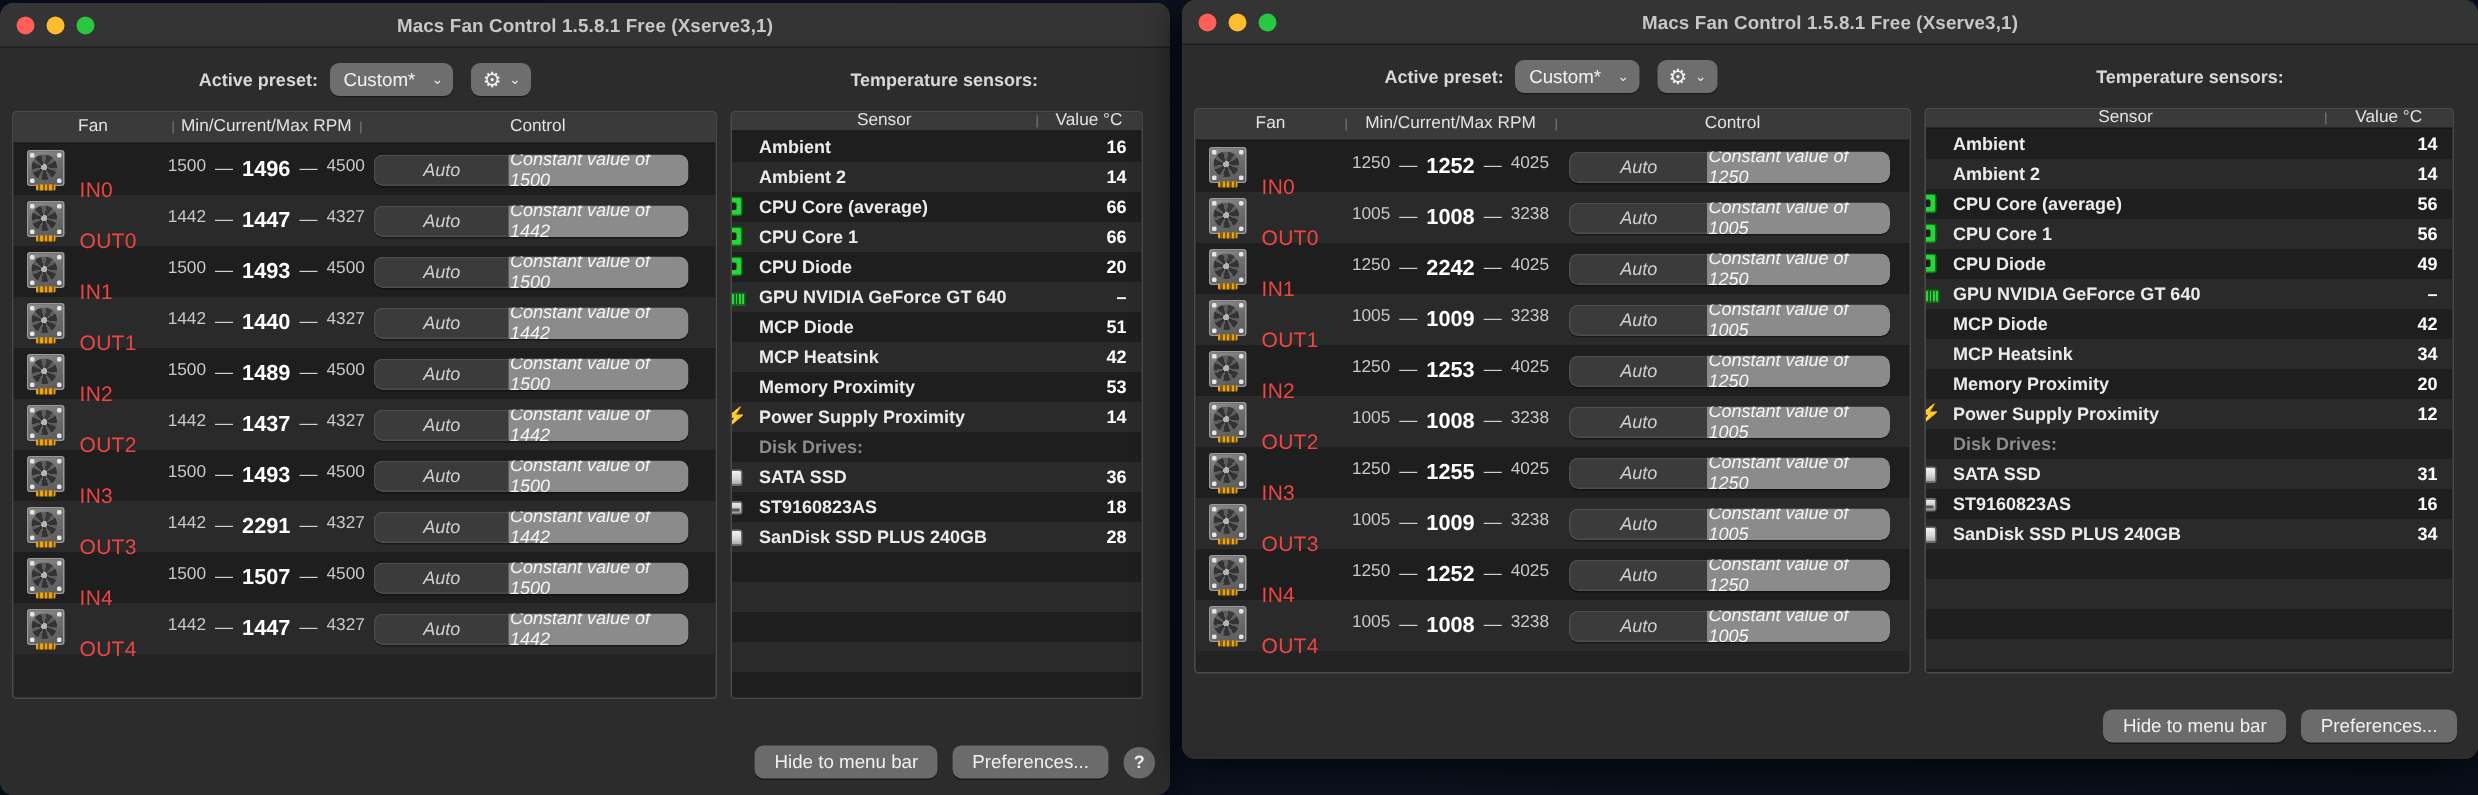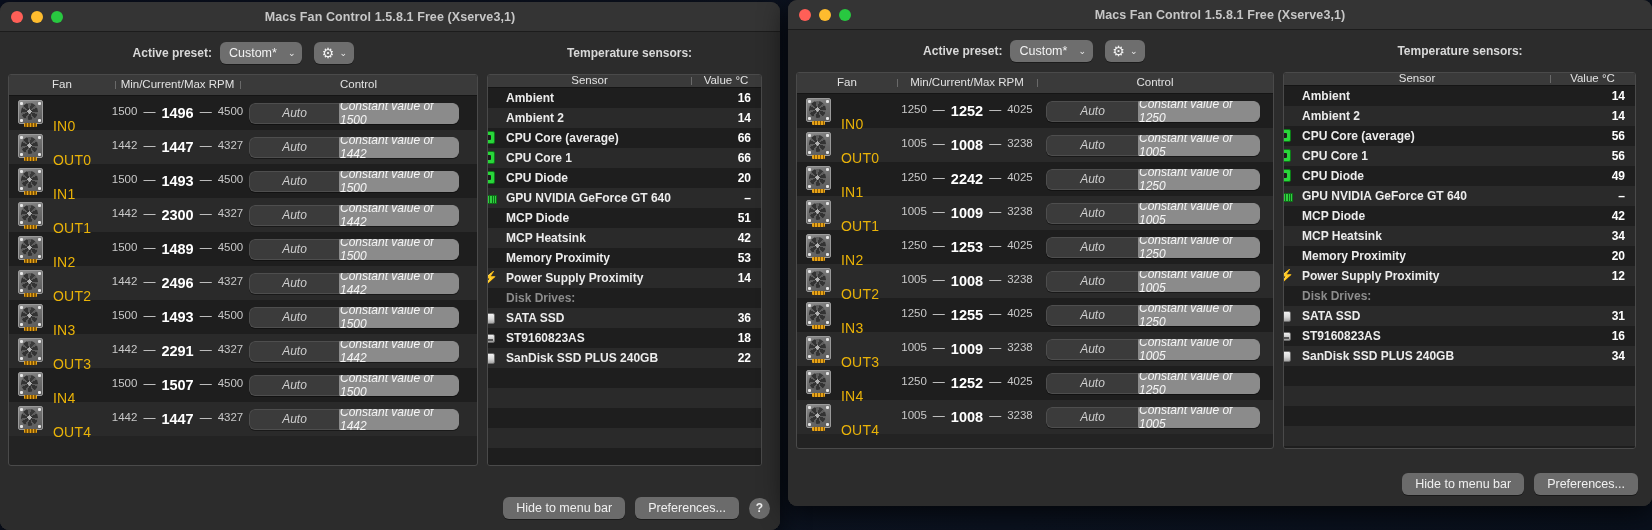--- a/index.html
+++ b/index.html
@@ -138,21 +138,21 @@
   .fan-icon .scr { position:absolute; width:3px; height:3px; background:#e6e6e6; border-radius:1px; }
   .fan-icon .s1 { left:3px;  top:2px; }
   .fan-icon .s2 { right:3px; top:2px; }
   .fan-icon .s3 { left:3px;  top:19px; }
   .fan-icon .s4 { right:3px; top:19px; }
   .fan-icon .conn {
     position:absolute; left:7px; bottom:0; width:13px; height:4px;
     background: repeating-linear-gradient(90deg,#e8a317 0 1.5px,#8a5c06 1.5px 3px);
     border-radius: 1px;
   }
-  .fan-label { font-size: 14px; color: #eab308; letter-spacing:.2px;margin-top:26px; }
+  .fan-label { font-size: 14px; color: #ef4444; letter-spacing:.2px;margin-top:26px; }
 
   .rpm-cell {
     display: flex; align-items: flex-start; justify-content: center; gap: 6px;
     font-size: 11.5px; color: #c9c9c9; white-space: nowrap;
   }
   .rpm-cur { font-size: 14.5px; font-weight: bold; color: #ffffff; }
   .rpm-dash { color: #cfcfcf; font-size: 12px; }
 
   .ctrl-cell { display: flex; justify-content: center; font-style: italic; }
   .seg {
@@ -385,21 +385,21 @@
                   <span class="scr s2"></span>
                   <span class="scr s3"></span>
                   <span class="scr s4"></span>
                   <span class="conn"></span>
                 </span>
                 <span class="fan-label">OUT1</span>
               </div>
               <div class="rpm-cell" style="width:125px">
                 <span>1442</span>
                 <span class="rpm-dash">—</span>
-                <span class="rpm-cur">2300</span>
+                <span class="rpm-cur">1440</span>
                 <span class="rpm-dash">—</span>
                 <span>4327</span>
               </div>
               <div class="ctrl-cell" style="width:228px">
                 <div class="seg">
                   <div class="seg-auto" style="width:90px">Auto</div>
                   <div class="seg-const" style="width:120px">Constant value of 1442</div>
                 </div>
               </div>
             </div>
@@ -439,21 +439,21 @@
                   <span class="scr s2"></span>
                   <span class="scr s3"></span>
                   <span class="scr s4"></span>
                   <span class="conn"></span>
                 </span>
                 <span class="fan-label">OUT2</span>
               </div>
               <div class="rpm-cell" style="width:125px">
                 <span>1442</span>
                 <span class="rpm-dash">—</span>
-                <span class="rpm-cur">2496</span>
+                <span class="rpm-cur">1437</span>
                 <span class="rpm-dash">—</span>
                 <span>4327</span>
               </div>
               <div class="ctrl-cell" style="width:228px">
                 <div class="seg">
                   <div class="seg-auto" style="width:90px">Auto</div>
                   <div class="seg-const" style="width:120px">Constant value of 1442</div>
                 </div>
               </div>
             </div>
@@ -663,21 +663,21 @@
                 <span class="s-icon ic-hdd"></span>
                 <span>ST9160823AS</span>
               </div>
               <div class="sensor-val-cell" style="width:70px">18</div>
             </div>
             <div class="row sensor-row">
               <div class="sensor-name-cell" style="flex:1">
                 <span class="s-icon ic-ssd"></span>
                 <span>SanDisk SSD PLUS 240GB</span>
               </div>
-              <div class="sensor-val-cell" style="width:70px">22</div>
+              <div class="sensor-val-cell" style="width:70px">28</div>
             </div>
             <div class="row sensor-row">
               <div style="flex:1"></div>
             </div>
             <div class="row sensor-row">
               <div style="flex:1"></div>
             </div>
             <div class="row sensor-row">
               <div style="flex:1"></div>
             </div>

